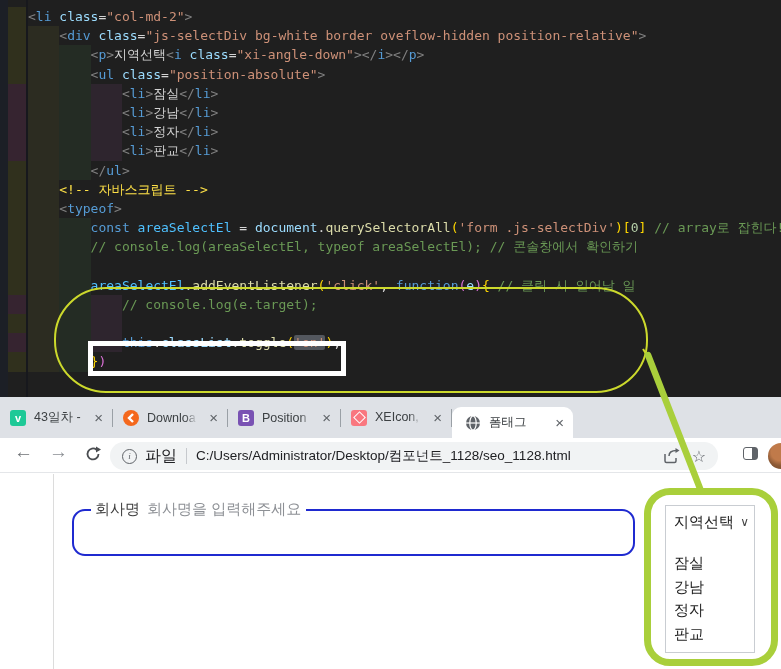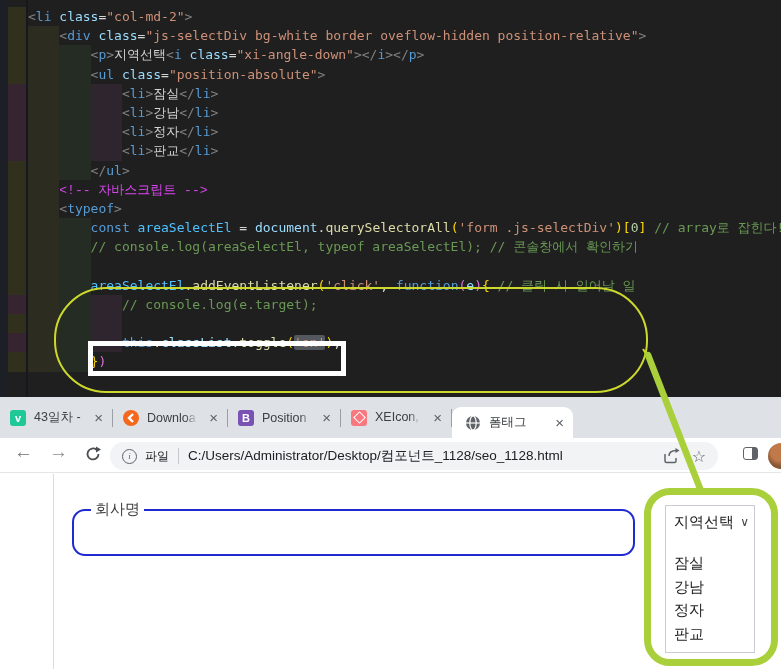--- a/index.html
+++ b/index.html
@@ -25,21 +25,21 @@
   .tab-title{font-size:12.5px;color:#3c4043;margin-left:8px;overflow:hidden;white-space:nowrap;position:relative;flex:none;}
   .tab-title .fade{position:absolute;right:0;top:0;bottom:0;width:14px;background:linear-gradient(to right,rgba(222,225,230,0),#dee1e6 90%);}
   .tab-close{margin-left:auto;margin-right:9px;font-size:15px;color:#5f6368;line-height:14px;cursor:default;}
   .tab-sep{width:1px;height:18px;background:#9aa0a6;align-self:center;flex:none;}
   .fav{width:16px;height:16px;flex:none;display:flex;align-items:center;justify-content:center;border-radius:3px;color:#fff;font-weight:bold;font-size:11px;}
   
   #toolbar{position:absolute;left:0;top:438px;width:781px;height:35px;background:#fff;border-bottom:1px solid #e4e6e9;box-sizing:border-box;}
   .navbtn{position:absolute;top:3px;font-size:19px;color:#6f7276;}
   #omnibox{position:absolute;left:110px;top:4px;width:608px;height:28px;border-radius:14px;background:#f1f3f4;display:flex;align-items:center;}
   #info-i{width:13px;height:13px;border:1.4px solid #5f6368;border-radius:50%;color:#5f6368;font-size:9px;line-height:13px;text-align:center;margin-left:12px;flex:none;font-family:"Liberation Serif",serif;font-style:italic;}
-  #scheme-label{font-size:12px;color:#202124;margin-left:8px;}
+  #scheme-label{font-size:16px;color:#202124;margin-left:8px;}
   #omni-divider{width:1px;height:16px;background:#c6c9cd;margin:0 9px;}
   #url-text{font-size:13.5px;color:#202124;white-space:nowrap;}
   #share-icon{margin-left:auto;flex:none;}
   #star-icon{font-size:16px;color:#5f6368;margin:0 12px 0 12px;flex:none;}
   #sidepanel-icon{position:absolute;left:743px;top:9px;width:15px;height:13px;border:1.6px solid #5f6368;border-radius:3px;box-sizing:border-box;}
   #sidepanel-icon div{position:absolute;right:0;top:0;width:5px;height:100%;background:#5f6368;}
   #avatar{position:absolute;left:768px;top:5px;width:26px;height:26px;border-radius:50%;background:radial-gradient(circle at 45% 35%,#c07a4a 0 38%,#8d5a36 60%,#6e4526 100%);}
   
   #content{position:absolute;left:0;top:473px;width:781px;height:196px;background:#fff;}
   #container-line{position:absolute;left:53px;top:1px;width:1px;height:195px;background:#dcdcdc;}
@@ -65,21 +65,21 @@
     <div id="code-lines">
         <div class="code-line"><div class="gut" style="background: rgb(48, 48, 29);"></div><span class="txt" style="left: 28px;"><span style="color: rgb(128, 128, 128);">&lt;</span><span style="color: rgb(86, 156, 214);">li</span><span style="color: rgb(212, 212, 212);"> </span><span style="color: rgb(156, 220, 254);">class</span><span style="color: rgb(212, 212, 212);">=</span><span style="color: rgb(206, 145, 120);">"col-md-2"</span><span style="color: rgb(128, 128, 128);">&gt;</span></span></div>
         <div class="code-line"><div class="gut" style="background: rgb(48, 48, 29);"></div><div class="tint" style="left: 28px; background: rgba(255, 255, 64, 0.06);"></div><span class="txt" style="left: 59.3px;"><span style="color: rgb(128, 128, 128);">&lt;</span><span style="color: rgb(86, 156, 214);">div</span><span style="color: rgb(212, 212, 212);"> </span><span style="color: rgb(156, 220, 254);">class</span><span style="color: rgb(212, 212, 212);">=</span><span style="color: rgb(206, 145, 120);">"js-selectDiv bg-white border oveflow-hidden position-relative"</span><span style="color: rgb(128, 128, 128);">&gt;</span></span></div>
         <div class="code-line"><div class="gut" style="background: rgb(48, 48, 29);"></div><div class="tint" style="left: 28px; background: rgba(255, 255, 64, 0.06);"></div><div class="tint" style="left: 59.3px; background: rgba(127, 255, 127, 0.06);"></div><span class="txt" style="left: 90.6px;"><span style="color: rgb(128, 128, 128);">&lt;</span><span style="color: rgb(86, 156, 214);">p</span><span style="color: rgb(128, 128, 128);">&gt;</span><span style="color: rgb(212, 212, 212);">지역선택</span><span style="color: rgb(128, 128, 128);">&lt;</span><span style="color: rgb(86, 156, 214);">i</span><span style="color: rgb(212, 212, 212);"> </span><span style="color: rgb(156, 220, 254);">class</span><span style="color: rgb(212, 212, 212);">=</span><span style="color: rgb(206, 145, 120);">"xi-angle-down"</span><span style="color: rgb(128, 128, 128);">&gt;</span><span style="color: rgb(128, 128, 128);">&lt;/</span><span style="color: rgb(86, 156, 214);">i</span><span style="color: rgb(128, 128, 128);">&gt;</span><span style="color: rgb(128, 128, 128);">&lt;/</span><span style="color: rgb(86, 156, 214);">p</span><span style="color: rgb(128, 128, 128);">&gt;</span></span></div>
         <div class="code-line"><div class="gut" style="background: rgb(48, 48, 29);"></div><div class="tint" style="left: 28px; background: rgba(255, 255, 64, 0.06);"></div><div class="tint" style="left: 59.3px; background: rgba(127, 255, 127, 0.06);"></div><span class="txt" style="left: 90.6px;"><span style="color: rgb(128, 128, 128);">&lt;</span><span style="color: rgb(86, 156, 214);">ul</span><span style="color: rgb(212, 212, 212);"> </span><span style="color: rgb(156, 220, 254);">class</span><span style="color: rgb(212, 212, 212);">=</span><span style="color: rgb(206, 145, 120);">"position-absolute"</span><span style="color: rgb(128, 128, 128);">&gt;</span></span></div>
         <div class="code-line"><div class="gut" style="background: rgb(54, 36, 48);"></div><div class="tint" style="left: 28px; background: rgba(255, 255, 64, 0.06);"></div><div class="tint" style="left: 59.3px; background: rgba(127, 255, 127, 0.06);"></div><div class="tint" style="left: 90.6px; background: rgba(255, 127, 255, 0.07);"></div><span class="txt" style="left: 121.9px;"><span style="color: rgb(128, 128, 128);">&lt;</span><span style="color: rgb(86, 156, 214);">li</span><span style="color: rgb(128, 128, 128);">&gt;</span><span style="color: rgb(212, 212, 212);">잠실</span><span style="color: rgb(128, 128, 128);">&lt;/</span><span style="color: rgb(86, 156, 214);">li</span><span style="color: rgb(128, 128, 128);">&gt;</span></span></div>
         <div class="code-line"><div class="gut" style="background: rgb(54, 36, 48);"></div><div class="tint" style="left: 28px; background: rgba(255, 255, 64, 0.06);"></div><div class="tint" style="left: 59.3px; background: rgba(127, 255, 127, 0.06);"></div><div class="tint" style="left: 90.6px; background: rgba(255, 127, 255, 0.07);"></div><span class="txt" style="left: 121.9px;"><span style="color: rgb(128, 128, 128);">&lt;</span><span style="color: rgb(86, 156, 214);">li</span><span style="color: rgb(128, 128, 128);">&gt;</span><span style="color: rgb(212, 212, 212);">강남</span><span style="color: rgb(128, 128, 128);">&lt;/</span><span style="color: rgb(86, 156, 214);">li</span><span style="color: rgb(128, 128, 128);">&gt;</span></span></div>
         <div class="code-line"><div class="gut" style="background: rgb(54, 36, 48);"></div><div class="tint" style="left: 28px; background: rgba(255, 255, 64, 0.06);"></div><div class="tint" style="left: 59.3px; background: rgba(127, 255, 127, 0.06);"></div><div class="tint" style="left: 90.6px; background: rgba(255, 127, 255, 0.07);"></div><span class="txt" style="left: 121.9px;"><span style="color: rgb(128, 128, 128);">&lt;</span><span style="color: rgb(86, 156, 214);">li</span><span style="color: rgb(128, 128, 128);">&gt;</span><span style="color: rgb(212, 212, 212);">정자</span><span style="color: rgb(128, 128, 128);">&lt;/</span><span style="color: rgb(86, 156, 214);">li</span><span style="color: rgb(128, 128, 128);">&gt;</span></span></div>
         <div class="code-line"><div class="gut" style="background: rgb(54, 36, 48);"></div><div class="tint" style="left: 28px; background: rgba(255, 255, 64, 0.06);"></div><div class="tint" style="left: 59.3px; background: rgba(127, 255, 127, 0.06);"></div><div class="tint" style="left: 90.6px; background: rgba(255, 127, 255, 0.07);"></div><span class="txt" style="left: 121.9px;"><span style="color: rgb(128, 128, 128);">&lt;</span><span style="color: rgb(86, 156, 214);">li</span><span style="color: rgb(128, 128, 128);">&gt;</span><span style="color: rgb(212, 212, 212);">판교</span><span style="color: rgb(128, 128, 128);">&lt;/</span><span style="color: rgb(86, 156, 214);">li</span><span style="color: rgb(128, 128, 128);">&gt;</span></span></div>
         <div class="code-line"><div class="gut" style="background: rgb(48, 48, 29);"></div><div class="tint" style="left: 28px; background: rgba(255, 255, 64, 0.06);"></div><div class="tint" style="left: 59.3px; background: rgba(127, 255, 127, 0.06);"></div><span class="txt" style="left: 90.6px;"><span style="color: rgb(128, 128, 128);">&lt;/</span><span style="color: rgb(86, 156, 214);">ul</span><span style="color: rgb(128, 128, 128);">&gt;</span></span></div>
-        <div class="code-line"><div class="gut" style="background: rgb(48, 48, 29);"></div><div class="tint" style="left: 28px; background: rgba(255, 255, 64, 0.06);"></div><span class="txt" style="left: 59.3px;"><span style="color: #d946ef; font-family: Liberation Mono, monospace;">&lt;!-- 자바스크립트 --&gt;</span></span></div>
+        <div class="code-line"><div class="gut" style="background: rgb(48, 48, 29);"></div><div class="tint" style="left: 28px; background: rgba(255, 255, 64, 0.06);"></div><span class="txt" style="left: 59.3px;"><span style="color: #fde047;">&lt;!-- 자바스크립트 --&gt;</span></span></div>
         <div class="code-line"><div class="gut" style="background: rgb(48, 48, 29);"></div><div class="tint" style="left: 28px; background: rgba(255, 255, 64, 0.06);"></div><span class="txt" style="left: 59.3px;"><span style="color: rgb(128, 128, 128);">&lt;</span><span style="color: rgb(86, 156, 214);">typeof</span><span style="color: rgb(128, 128, 128);">&gt;</span></span></div>
         <div class="code-line"><div class="gut" style="background: rgb(48, 48, 29);"></div><div class="tint" style="left: 28px; background: rgba(255, 255, 64, 0.06);"></div><div class="tint" style="left: 59.3px; background: rgba(127, 255, 127, 0.06);"></div><span class="txt" style="left: 90.6px;"><span style="color: rgb(86, 156, 214);">const</span><span style="color: rgb(212, 212, 212);"> </span><span style="color: rgb(79, 193, 255);">areaSelectEl</span><span style="color: rgb(212, 212, 212);"> = </span><span style="color: rgb(156, 220, 254);">document</span><span style="color: rgb(212, 212, 212);">.</span><span style="color: rgb(220, 220, 170);">querySelectorAll</span><span style="color: rgb(255, 215, 0);">(</span><span style="color: rgb(206, 145, 120);">'form .js-selectDiv'</span><span style="color: rgb(255, 215, 0);">)</span><span style="color: rgb(255, 215, 0);">[</span><span style="color: rgb(181, 206, 168);">0</span><span style="color: rgb(255, 215, 0);">]</span><span style="color: rgb(212, 212, 212);"> </span><span style="color: rgb(106, 153, 85);">// array로 잡힌다!</span></span></div>
         <div class="code-line"><div class="gut" style="background: rgb(48, 48, 29);"></div><div class="tint" style="left: 28px; background: rgba(255, 255, 64, 0.06);"></div><div class="tint" style="left: 59.3px; background: rgba(127, 255, 127, 0.06);"></div><span class="txt" style="left: 90.6px;"><span style="color: rgb(106, 153, 85);">// console.log(areaSelectEl, typeof areaSelectEl); // 콘솔창에서 확인하기</span></span></div>
         <div class="code-line"><div class="gut" style="background: rgb(48, 48, 29);"></div><div class="tint" style="left: 28px; background: rgba(255, 255, 64, 0.06);"></div><div class="tint" style="left: 59.3px; background: rgba(127, 255, 127, 0.06);"></div><span class="txt" style="left: 90.6px;"></span></div>
         <div class="code-line"><div class="gut" style="background: rgb(48, 48, 29);"></div><div class="tint" style="left: 28px; background: rgba(255, 255, 64, 0.06);"></div><div class="tint" style="left: 59.3px; background: rgba(127, 255, 127, 0.06);"></div><span class="txt" style="left: 90.6px;"><span style="color: rgb(79, 193, 255);">areaSelectEl</span><span style="color: rgb(212, 212, 212);">.</span><span style="color: rgb(220, 220, 170);">addEventListener</span><span style="color: rgb(255, 215, 0);">(</span><span style="color: rgb(206, 145, 120);">'click'</span><span style="color: rgb(212, 212, 212);">, </span><span style="color: rgb(86, 156, 214);">function</span><span style="color: rgb(218, 112, 214);">(</span><span style="color: rgb(156, 220, 254);">e</span><span style="color: rgb(218, 112, 214);">)</span><span style="color: rgb(255, 215, 0);">{</span><span style="color: rgb(106, 153, 85);"> // 클릭 시 일어날 일</span></span></div>
         <div class="code-line"><div class="gut" style="background: rgb(54, 36, 48);"></div><div class="tint" style="left: 28px; background: rgba(255, 255, 64, 0.06);"></div><div class="tint" style="left: 59.3px; background: rgba(127, 255, 127, 0.06);"></div><div class="tint" style="left: 90.6px; background: rgba(255, 127, 255, 0.07);"></div><span class="txt" style="left: 121.9px;"><span style="color: rgb(106, 153, 85);">// console.log(e.target);</span></span></div>
         <div class="code-line"><div class="gut" style="background: rgb(48, 48, 29);"></div><div class="tint" style="left: 28px; background: rgba(255, 255, 64, 0.06);"></div><div class="tint" style="left: 59.3px; background: rgba(127, 255, 127, 0.06);"></div><div class="tint" style="left: 90.6px; background: rgba(255, 127, 255, 0.07);"></div><span class="txt" style="left: 121.9px;"></span></div>
         <div class="code-line"><div class="gut" style="background: rgb(54, 36, 48);"></div><div class="tint" style="left: 28px; background: rgba(255, 255, 64, 0.06);"></div><div class="tint" style="left: 59.3px; background: rgba(127, 255, 127, 0.06);"></div><div class="tint" style="left: 90.6px; background: rgba(255, 127, 255, 0.07);"></div><span class="txt" style="left: 121.9px;"><span style="color: rgb(86, 156, 214);">this</span><span style="color: rgb(212, 212, 212);">.</span><span style="color: rgb(156, 220, 254);">classList</span><span style="color: rgb(212, 212, 212);">.</span><span style="color: rgb(220, 220, 170);">toggle</span><span style="color: rgb(255, 215, 0);">(</span><span class="tok-ss" style="color: rgb(206, 145, 120);">'on'</span><span style="color: rgb(255, 215, 0);">)</span><span style="color: rgb(212, 212, 212);">;</span></span></div>
         <div class="code-line"><div class="gut" style="background: rgb(48, 48, 29);"></div><div class="tint" style="left: 28px; background: rgba(255, 255, 64, 0.06);"></div><div class="tint" style="left: 59.3px; background: rgba(127, 255, 127, 0.06);"></div><span class="txt" style="left: 90.6px;"><span style="color: rgb(255, 215, 0);">}</span><span style="color: rgb(218, 112, 214);">)</span></span></div>
       </div>
@@ -157,20 +157,21 @@
         <div></div>
       </div>
     <div id="avatar"></div>
   </div>
 
   <div id="content">
     <div id="container-line"></div>
 
     <div id="company-fieldset">
       <span id="company-legend">회사명</span>
+      <span id="company-placeholder">회사명을 입력해주세요</span>
     </div>
 
     <div id="region-select">
       <span id="region-label">지역선택</span>
       <span id="region-caret">∨</span>
       <ul id="region-options">
           <li>잠실</li>
           <li>강남</li>
           <li>정자</li>
           <li>판교</li>

